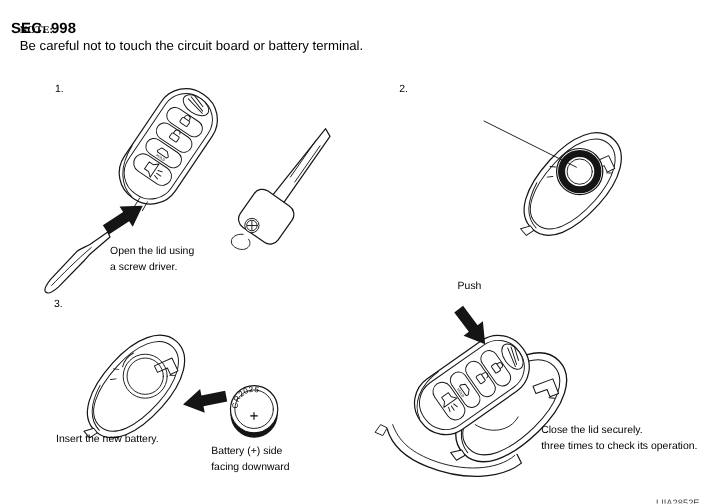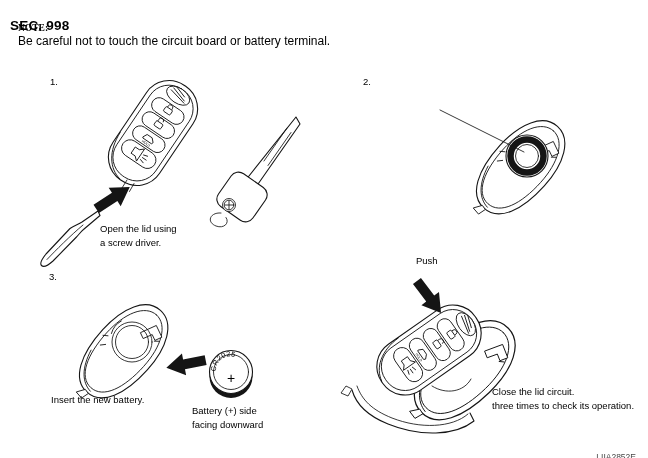--- a/index.html
+++ b/index.html
@@ -162,18 +162,18 @@
     <path class="fwt" d="M346,386 l-5,7 l7,3 l4,-7 z"></path>
     <path class="thin" d="M432,386 C446,395 464,392 471,379"></path>
     <g transform="translate(429,350) rotate(55)">
       <use href="#fob-face-def"></use>
     </g>
     <g transform="translate(429,297) rotate(53)">
       <use href="#arrow-def"></use>
     </g>
   </svg>
   <div class="abs caption" style="left:492px; top:385px;">
-    <div>Close the lid circuit.</div>
+    <div>Close the lid securely.</div>
     <div>three times to check its operation.</div>
   </div>
 
   <div class="abs fig-code" style="right:12px; top:452px;">LIIA2852E</div>
 </div>
 
 </body></html>

